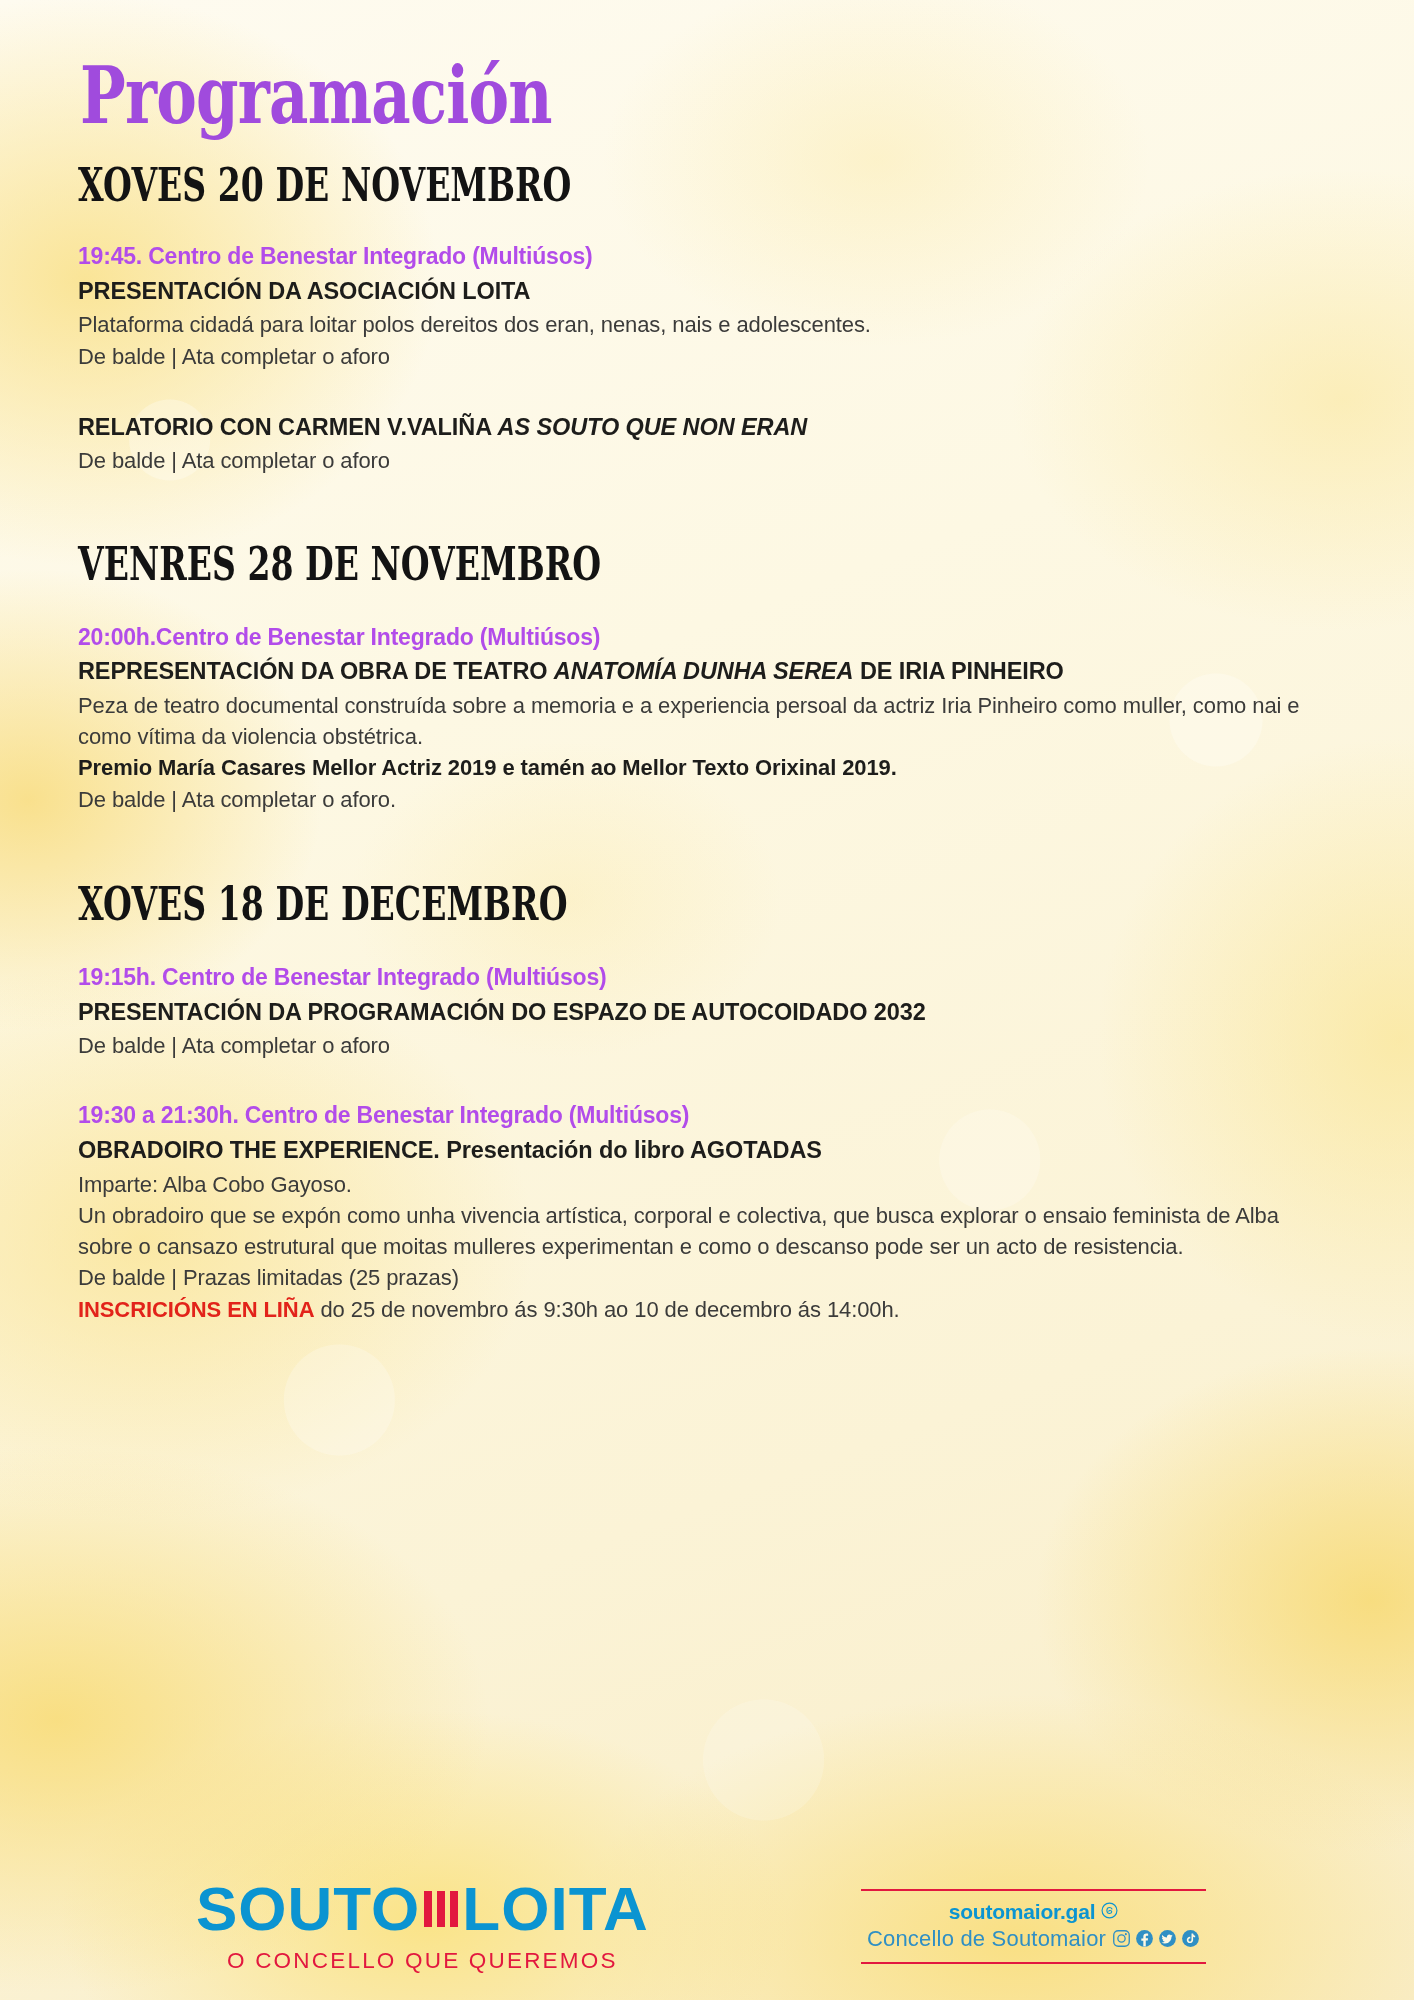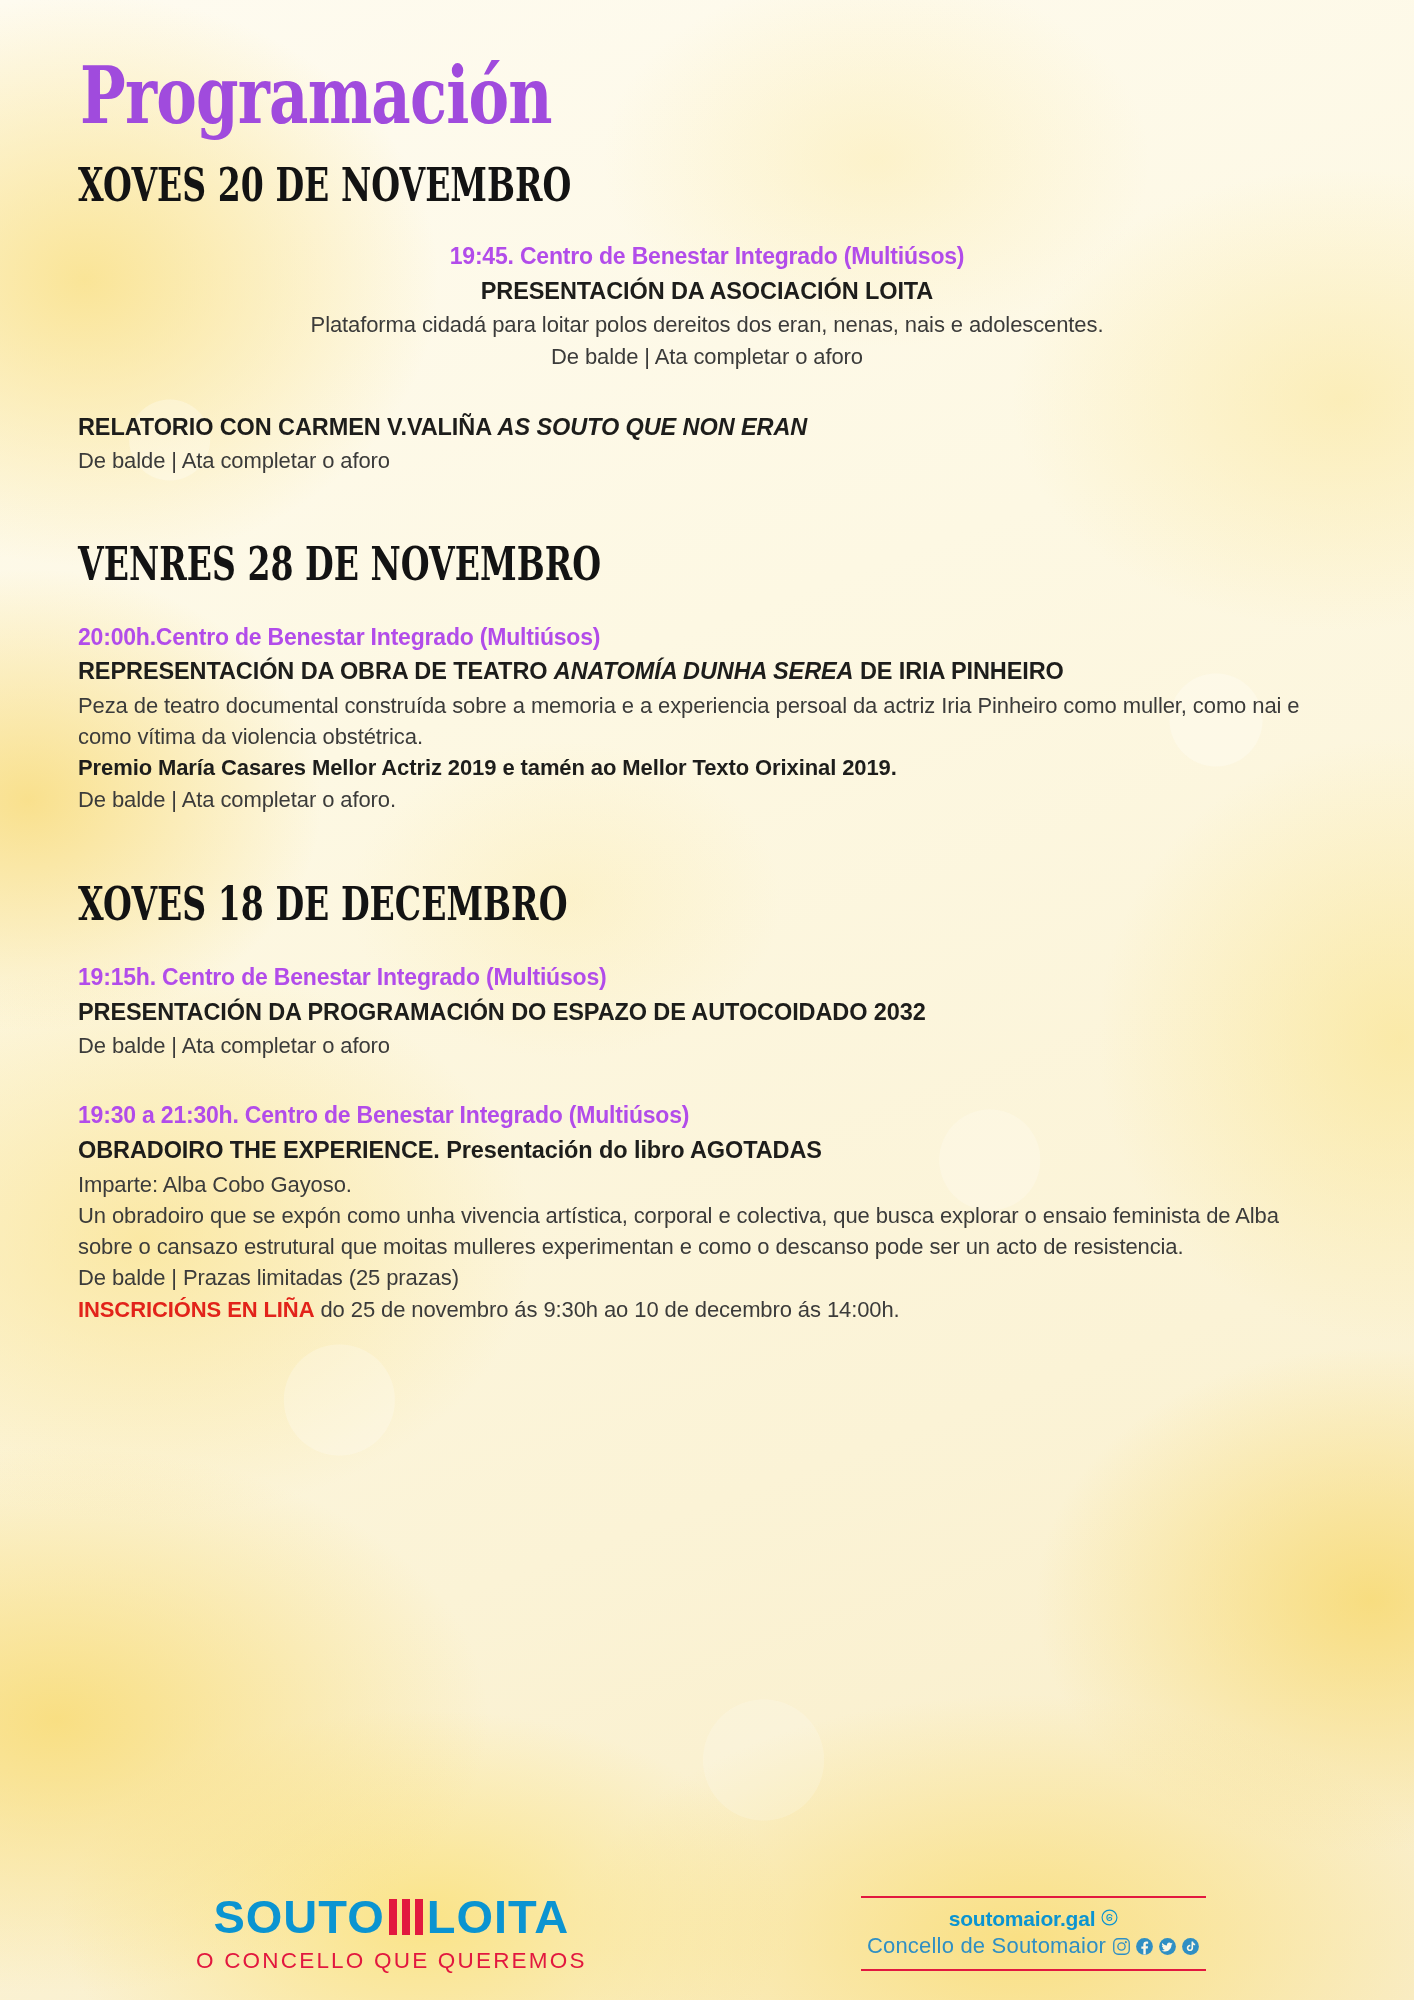--- a/index.html
+++ b/index.html
@@ -127,21 +127,21 @@
     align-items: center;
     justify-content: space-between;
   }
 
   .logo-left { text-align: center; padding-left: 118px; }
   .logo-word {
     display: flex;
     align-items: center;
     justify-content: center;
     font-weight: 700;
-    font-size: 47px;
+    font-size: 62px;
     letter-spacing: 1px;
     color: #0b94d1;
     line-height: 1;
   }
   .logo-bars {
     display: inline-flex;
     gap: 5px;
     margin: 0 4px;
     align-items: flex-end;
   }
@@ -195,21 +195,21 @@
 
 <div id="page">
 
   <h1 class="poster-title">Programación</h1>
 
   <div style="padding-top:158px;">
 
     <section class="day-block">
       <h2 class="day-heading">XOVES 20 DE NOVEMBRO</h2>
 
-      <div class="event" style="margin-top:30px;text-align:center;">
+      <div class="event" style="margin-top:30px;">
         <div class="venue">19:45. Centro de Benestar Integrado (Multiúsos)</div>
         <div class="etitle"><span>PRESENTACIÓN DA ASOCIACIÓN LOITA</span></div>
         <div class="edesc">Plataforma cidadá para loitar polos dereitos dos eran, nenas, nais e adolescentes.</div>
         <div class="edesc">De balde | Ata completar o aforo</div>
       </div>
 
       <div class="event" style="margin-top:40px;">
         <div class="etitle"><span>RELATORIO CON CARMEN V.VALIÑA </span><span class="it">AS SOUTO QUE NON ERAN</span></div>
         <div class="edesc">De balde | Ata completar o aforo</div>
       </div>

